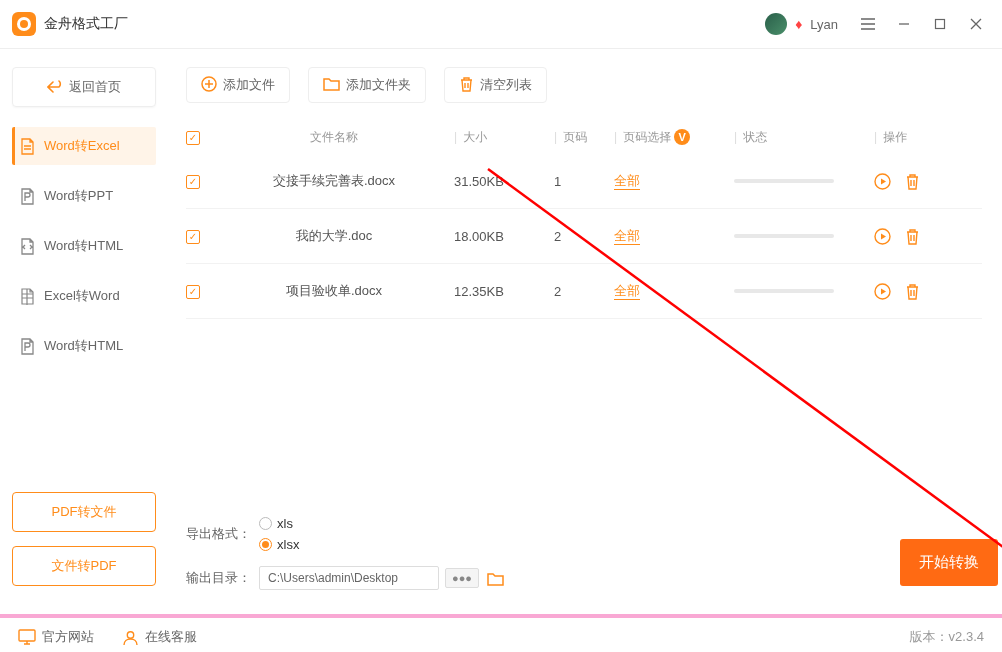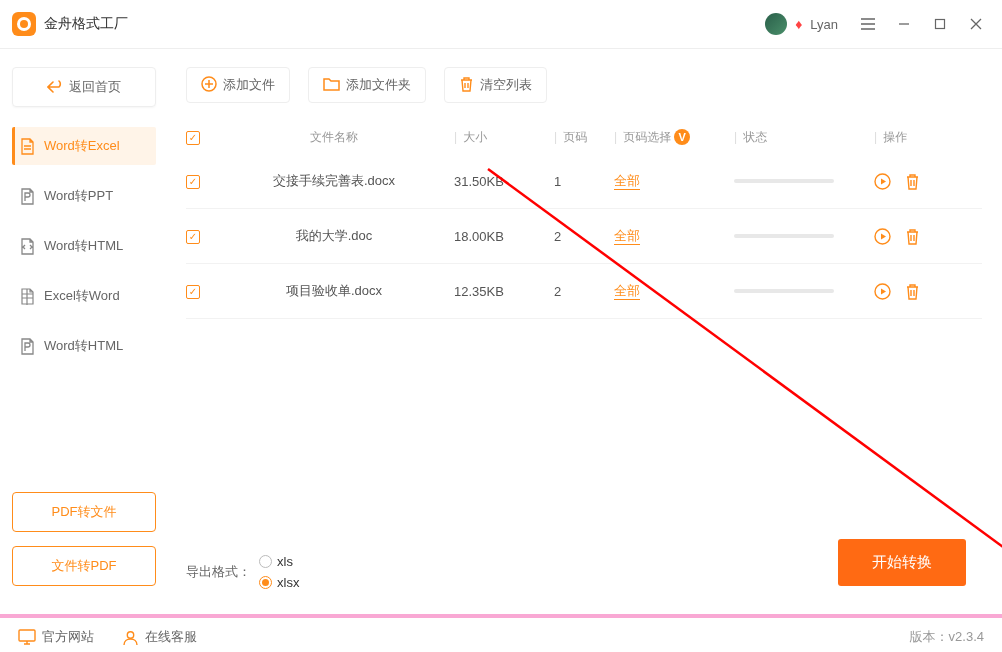--- a/index.html
+++ b/index.html
@@ -56,21 +56,21 @@
     .label { color: #666; margin-right: 8px; }
     .radio-group { display: flex; align-items: flex-start; gap: 6px; flex-direction: column; }
     .radio { display: flex; align-items: center; gap: 5px; cursor: pointer; }
     .radio-circle { width: 13px; height: 13px; border: 1px solid #bbb; border-radius: 50%; display: inline-flex; align-items: center; justify-content: center; }
     .radio.selected .radio-circle { border-color: #ff8c1a; }
     .radio.selected .radio-circle::after { content: ''; width: 7px; height: 7px; background: #ff8c1a; border-radius: 50%; }
     .path-input { border: 1px solid #ddd; border-radius: 2px; padding: 4px 8px; width: 180px; color: #666; font-size: 12px; background: #fff;}
     .dots-btn { border: 1px solid #ddd; border-radius: 2px; padding: 3px 6px; margin-left: 6px; cursor: pointer; color: #888; background: #f5f5f5; font-size: 11px;}
     .folder-out-icon { color: #ff8c1a; margin-left: 8px; cursor: pointer; }
     
-    .start-btn { position: absolute; right: 36px; bottom: 28px; background: #ff6a13; color: #fff; padding: 14px 34px; border-radius: 3px; font-size: 15px; cursor: pointer; }
+    .start-btn { position: absolute; right: 4px; bottom: 28px; background: #ff6a13; color: #fff; padding: 14px 19px; border-radius: 3px; font-size: 15px; cursor: pointer; }
     
     .footer { height: 42px; border-top: 4px solid #f9a8d4; display: flex; align-items: center; padding: 0 18px; color: #666; font-size: 13px; }
     .footer-item { display: flex; align-items: center; gap: 6px; margin-right: 28px; cursor: pointer; }
     .footer-icon { color: #ff8c1a; display: inline-flex; }
     .version { margin-left: auto; color: #999; }
     
     .arrow-overlay { position: absolute; top: 110px; left: 310px; pointer-events: none; z-index: 999; }
     
     svg { display: block; }
   </style>
@@ -287,20 +287,30 @@
           <div class="radio">
             <span class="radio-circle"></span>
             <span>xls</span>
           </div>
           <div class="radio selected">
             <span class="radio-circle"></span>
             <span>xlsx</span>
           </div>
         </div>
       </div>
+      <div class="row">
+        <span class="label">输出目录：</span>
+        <input class="path-input" value="C:\Users\admin\Desktop" style="">
+        <span class="dots-btn">●●●</span>
+        <span class="folder-out-icon">
+            <svg width="17" height="15" viewBox="0 0 17 15">
+              <path d="M1 3h5l2 2h8v9H1z" fill="none" stroke="#ff8c1a" stroke-width="1.5"></path>
+            </svg>
+          </span>
+      </div>
     </div>
 
     <div class="start-btn"><span>开始转换</span></div>
 
     <svg class="arrow-overlay" width="590" height="440">
       <defs>
           <marker id="ah" markerWidth="12" markerHeight="12" refX="9" refY="5" orient="auto">
             <path d="M0 0 L10 5 L0 10 z" fill="#ff0000"></path>
           </marker>
         </defs>

